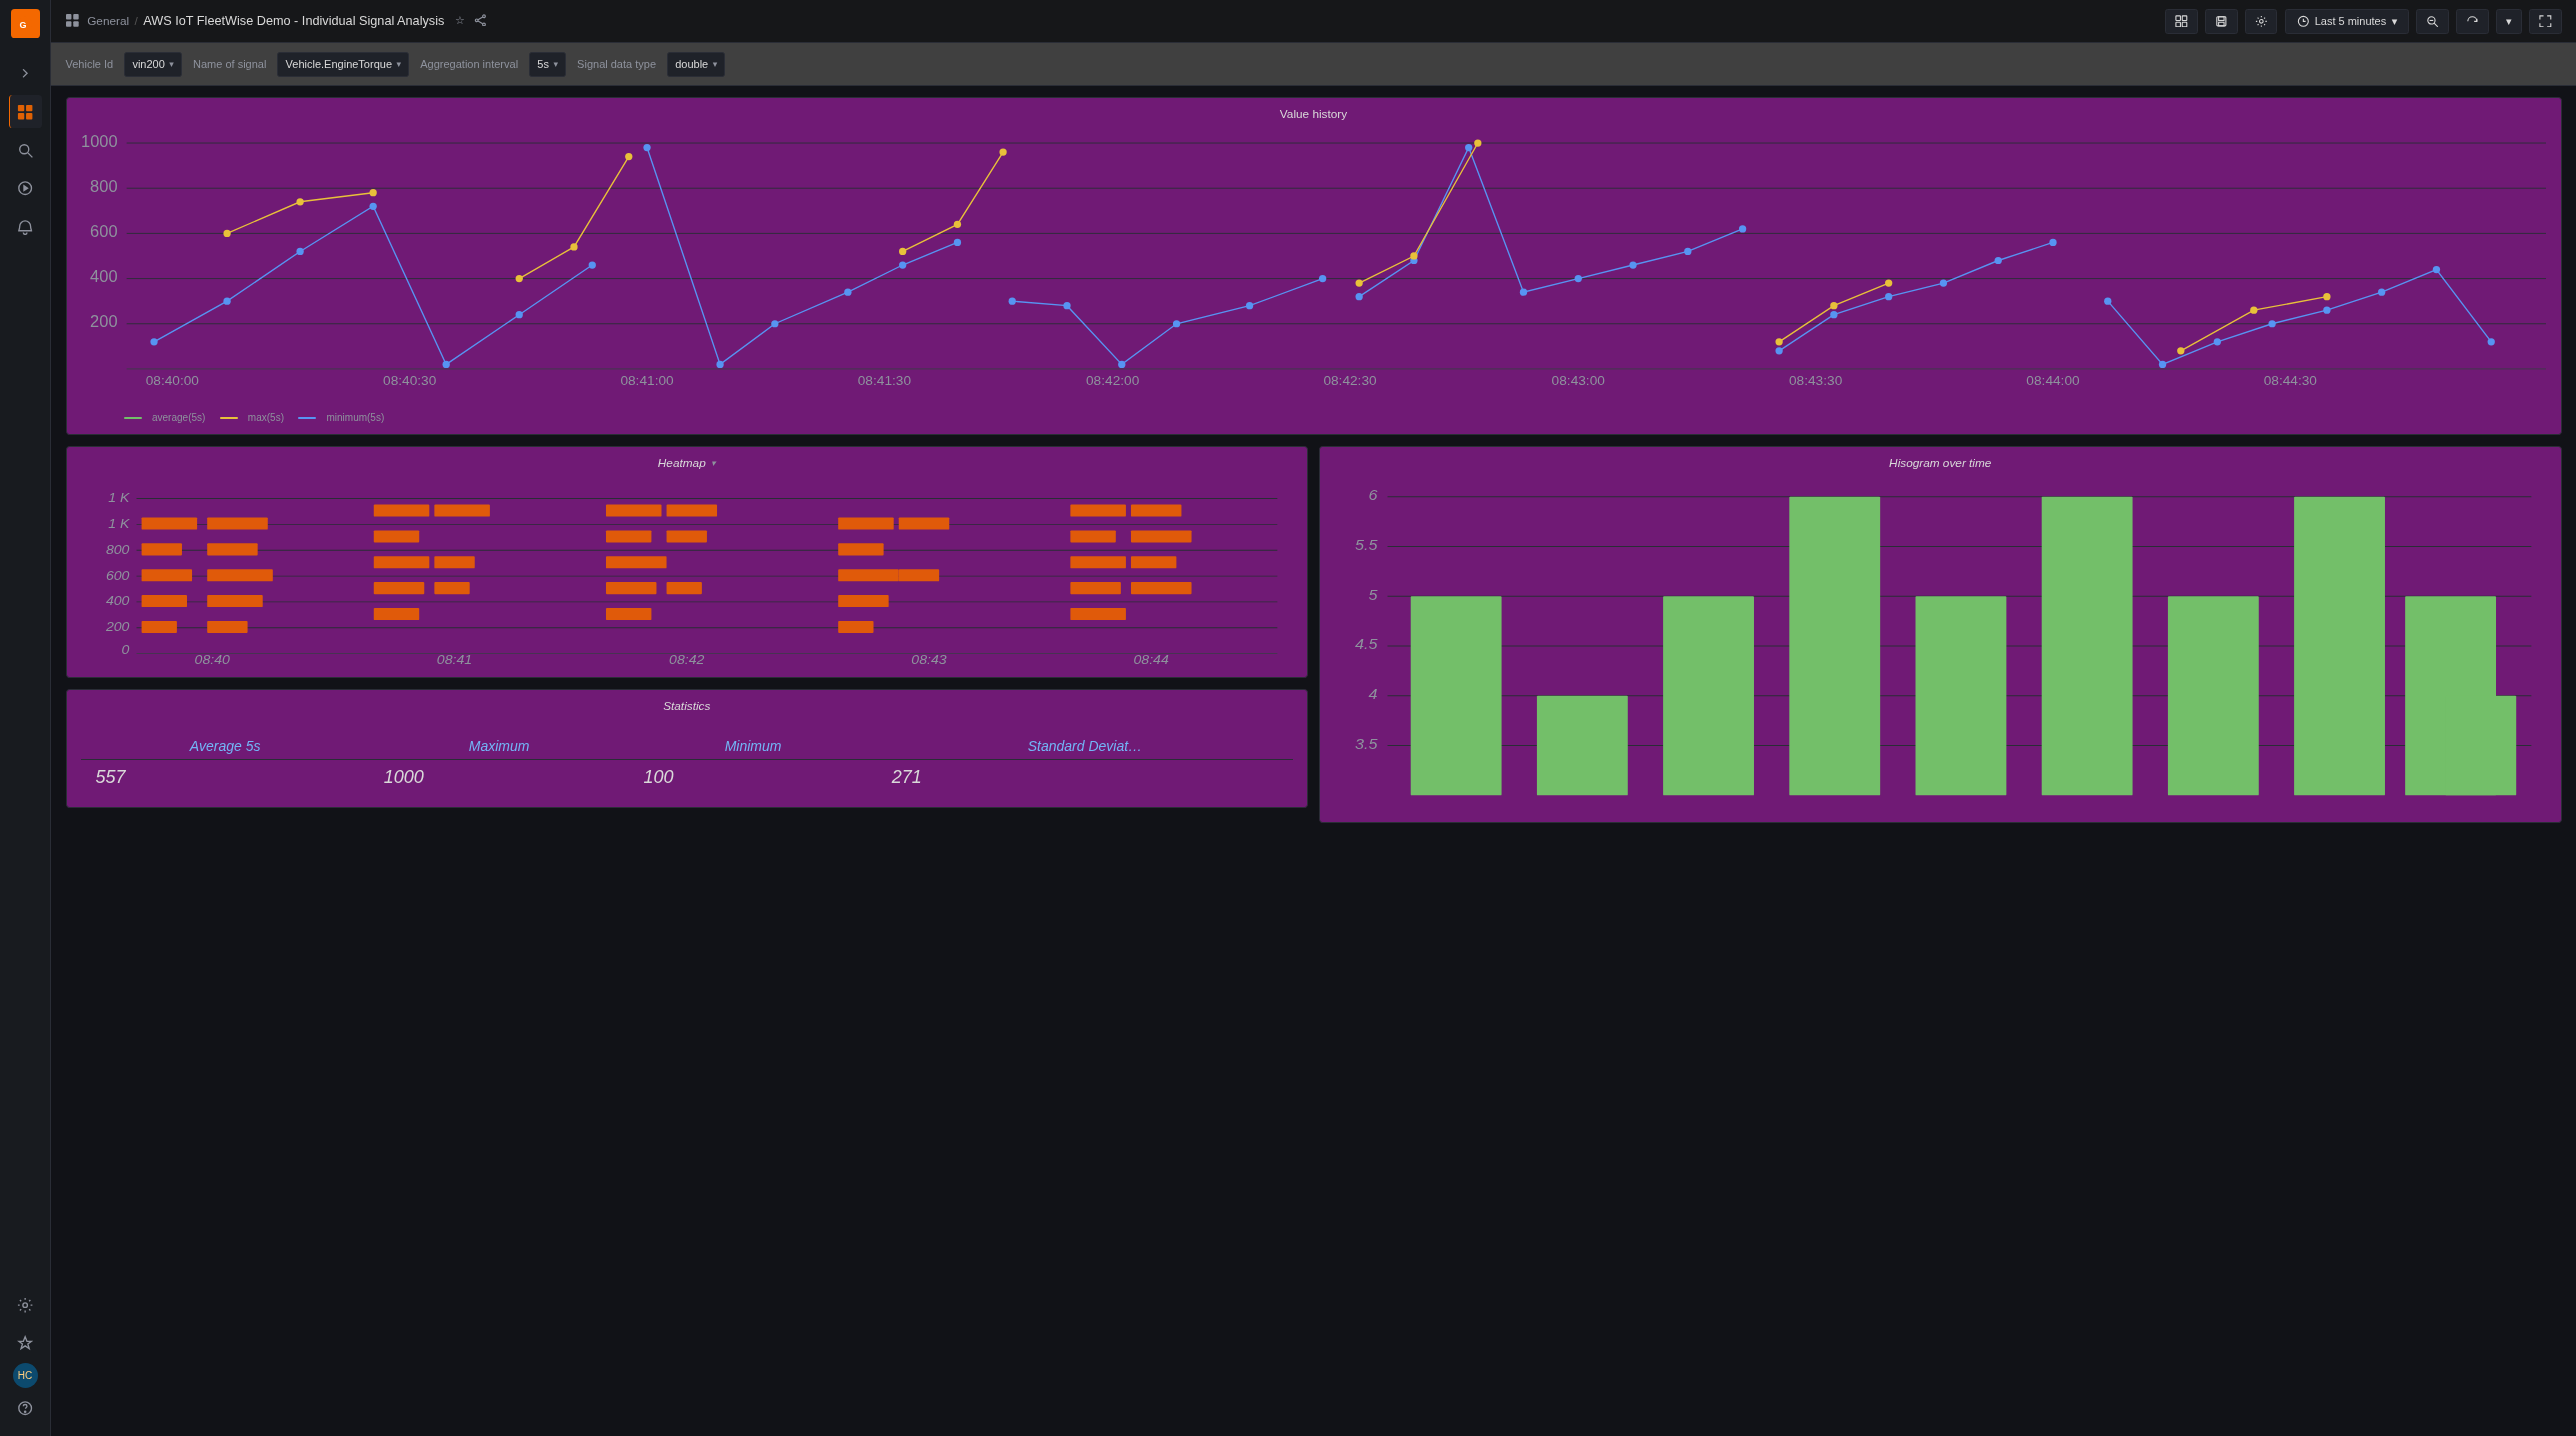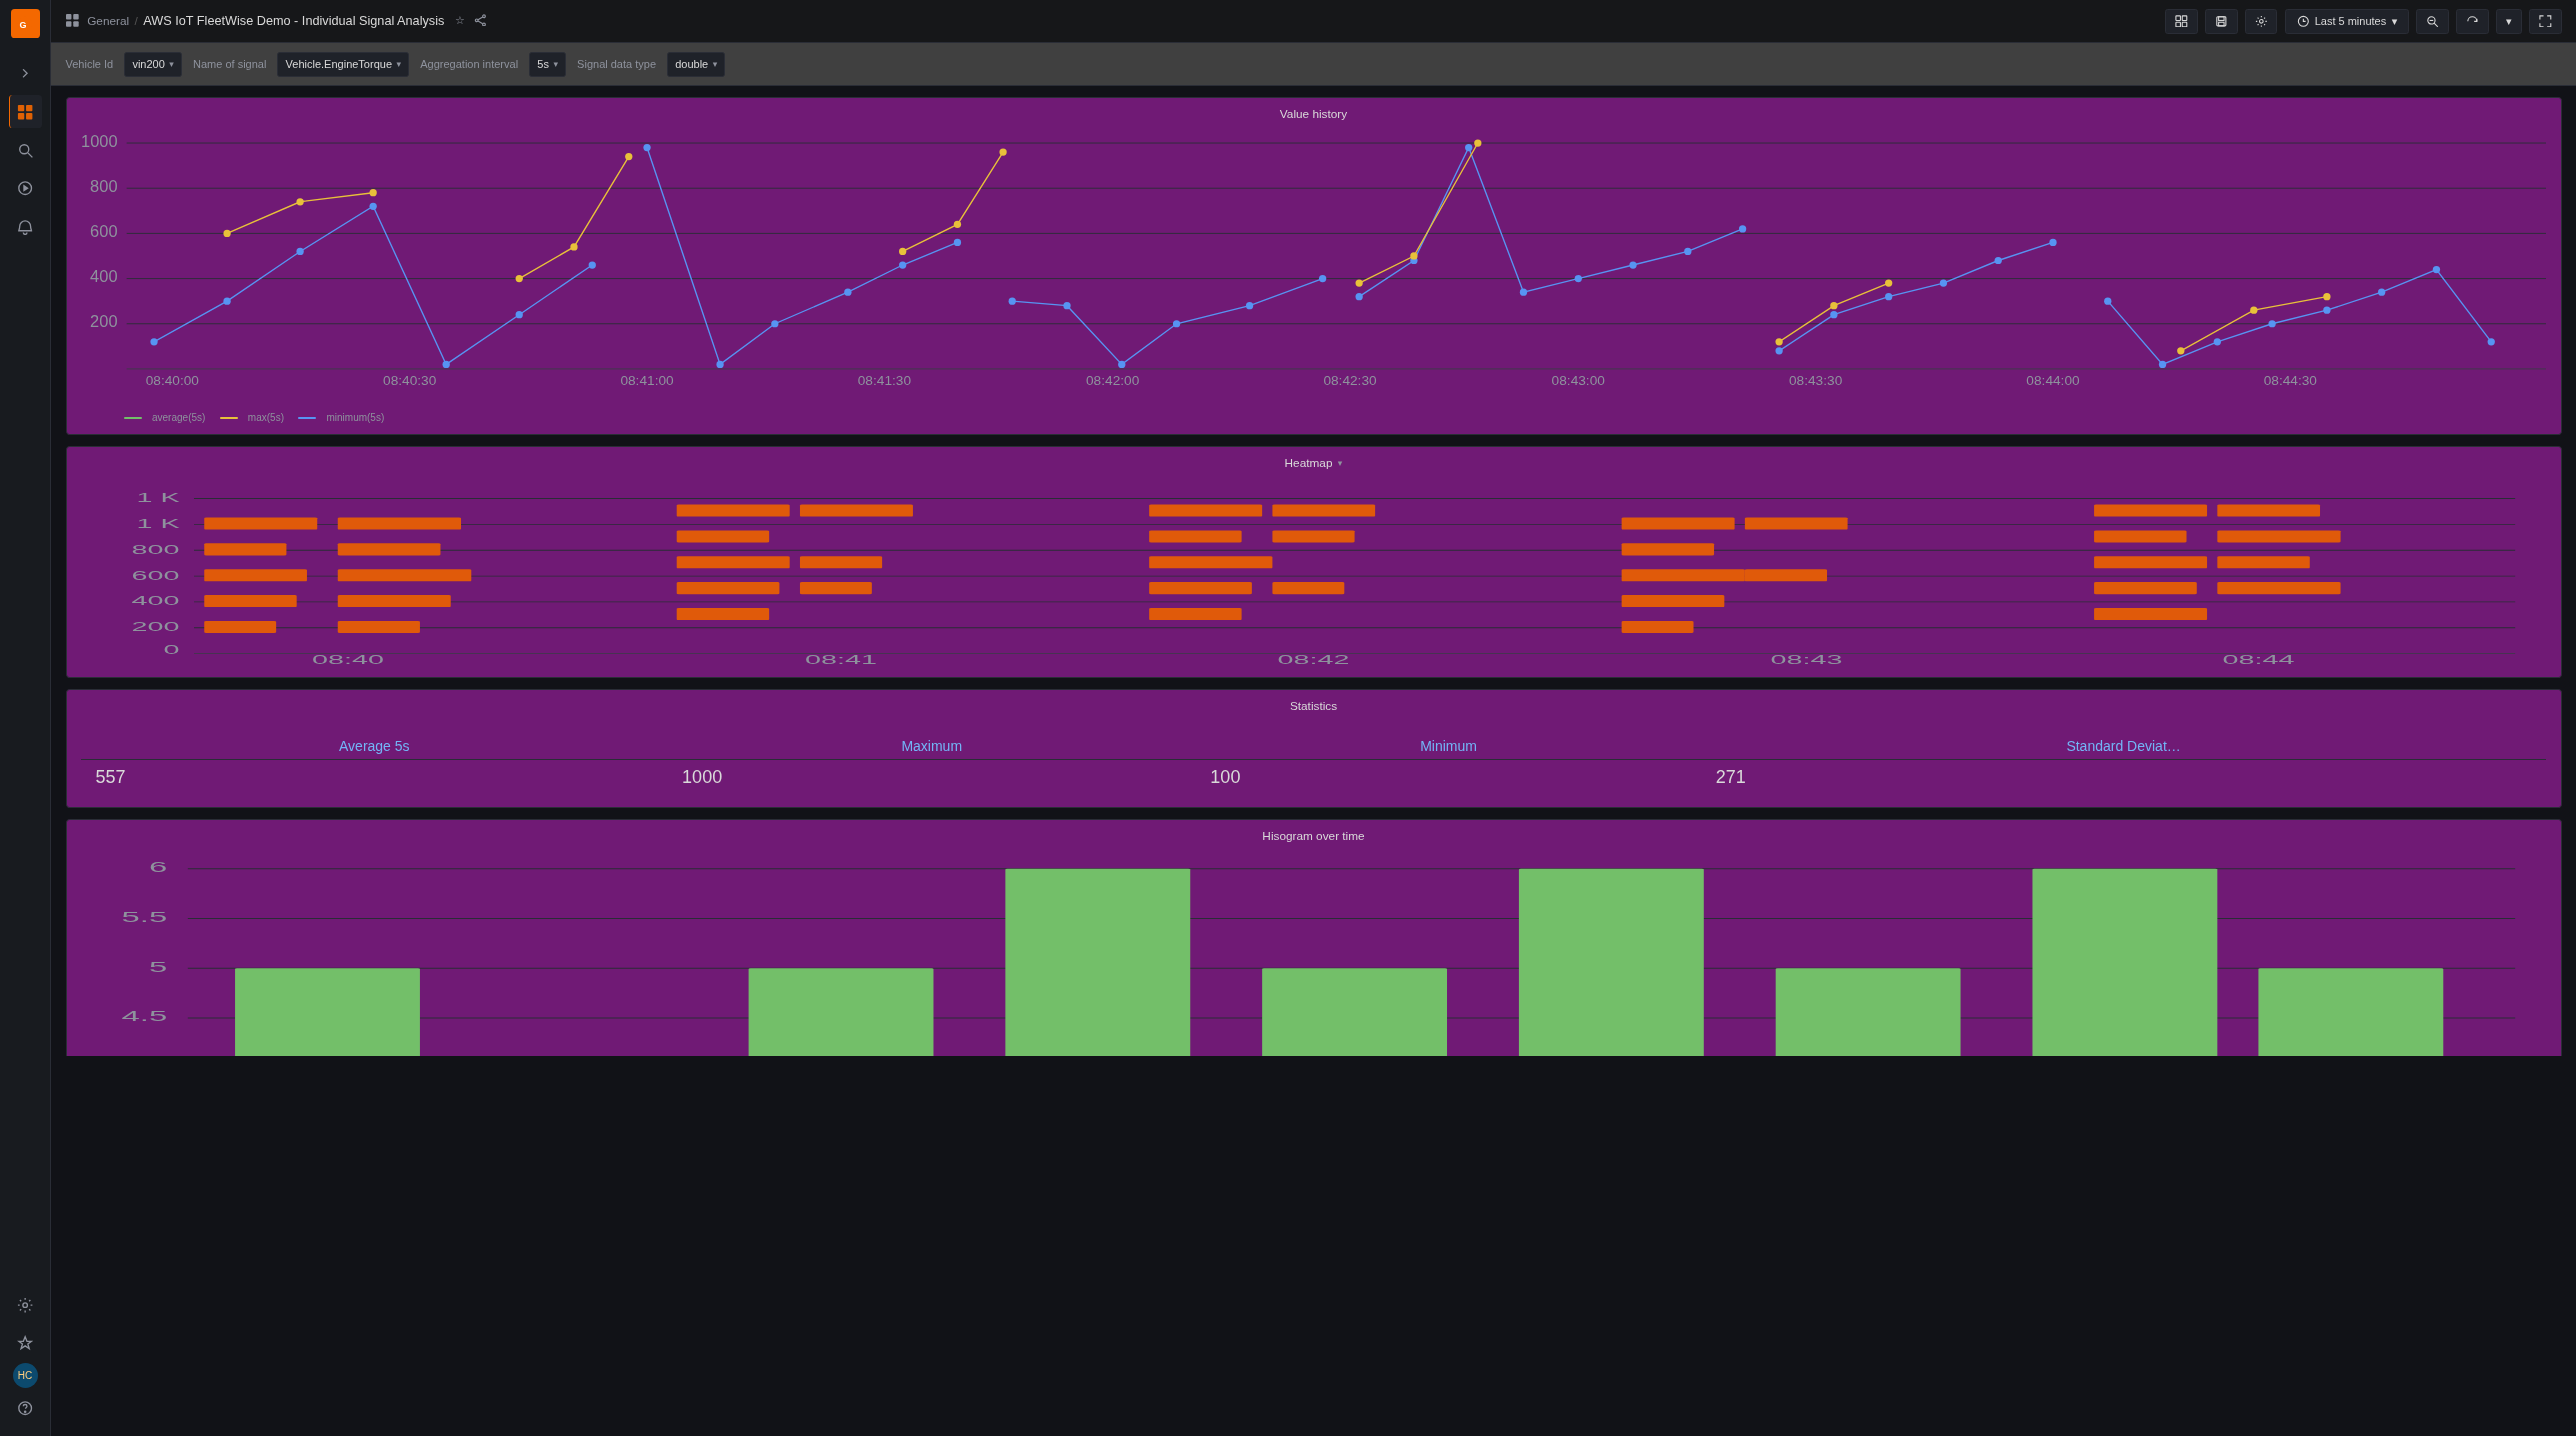--- a/index.html
+++ b/index.html
@@ -56,21 +56,21 @@
       display: flex; align-items: center; justify-content: center;
       font-size: 10px;
       color: #ffd080;
     }
 
     
     .main {
       margin-left: 51px;
       display: flex;
       flex-direction: column;
-      height: 1056px;
+      height: 1436px;
     }
 
     
     .topbar {
       height: 43px;
       background: #161719;
       border-bottom: 0.9px solid #2a2d36;
       display: flex;
       align-items: center;
       padding: 0 14.5px;
@@ -180,22 +180,23 @@
       font-size: 10px; color: #8e929d; margin-top: 20px;
     }
     .legend-line {
       width: 18px; height: 1.8px;
       border-radius: 0.9px;
     }
 
     
     .bottom-row {
       display: grid;
-      grid-template-columns: 1fr;
+      grid-template-columns: 1fr 1fr;
       gap: 11px;
+      font-style: italic;
     }
 
     
     .stats-table {
       width: 100%;
       border-collapse: collapse;
       margin-top: 7.2px;
     }
     .stats-table th {
       color: #73b5f6;

